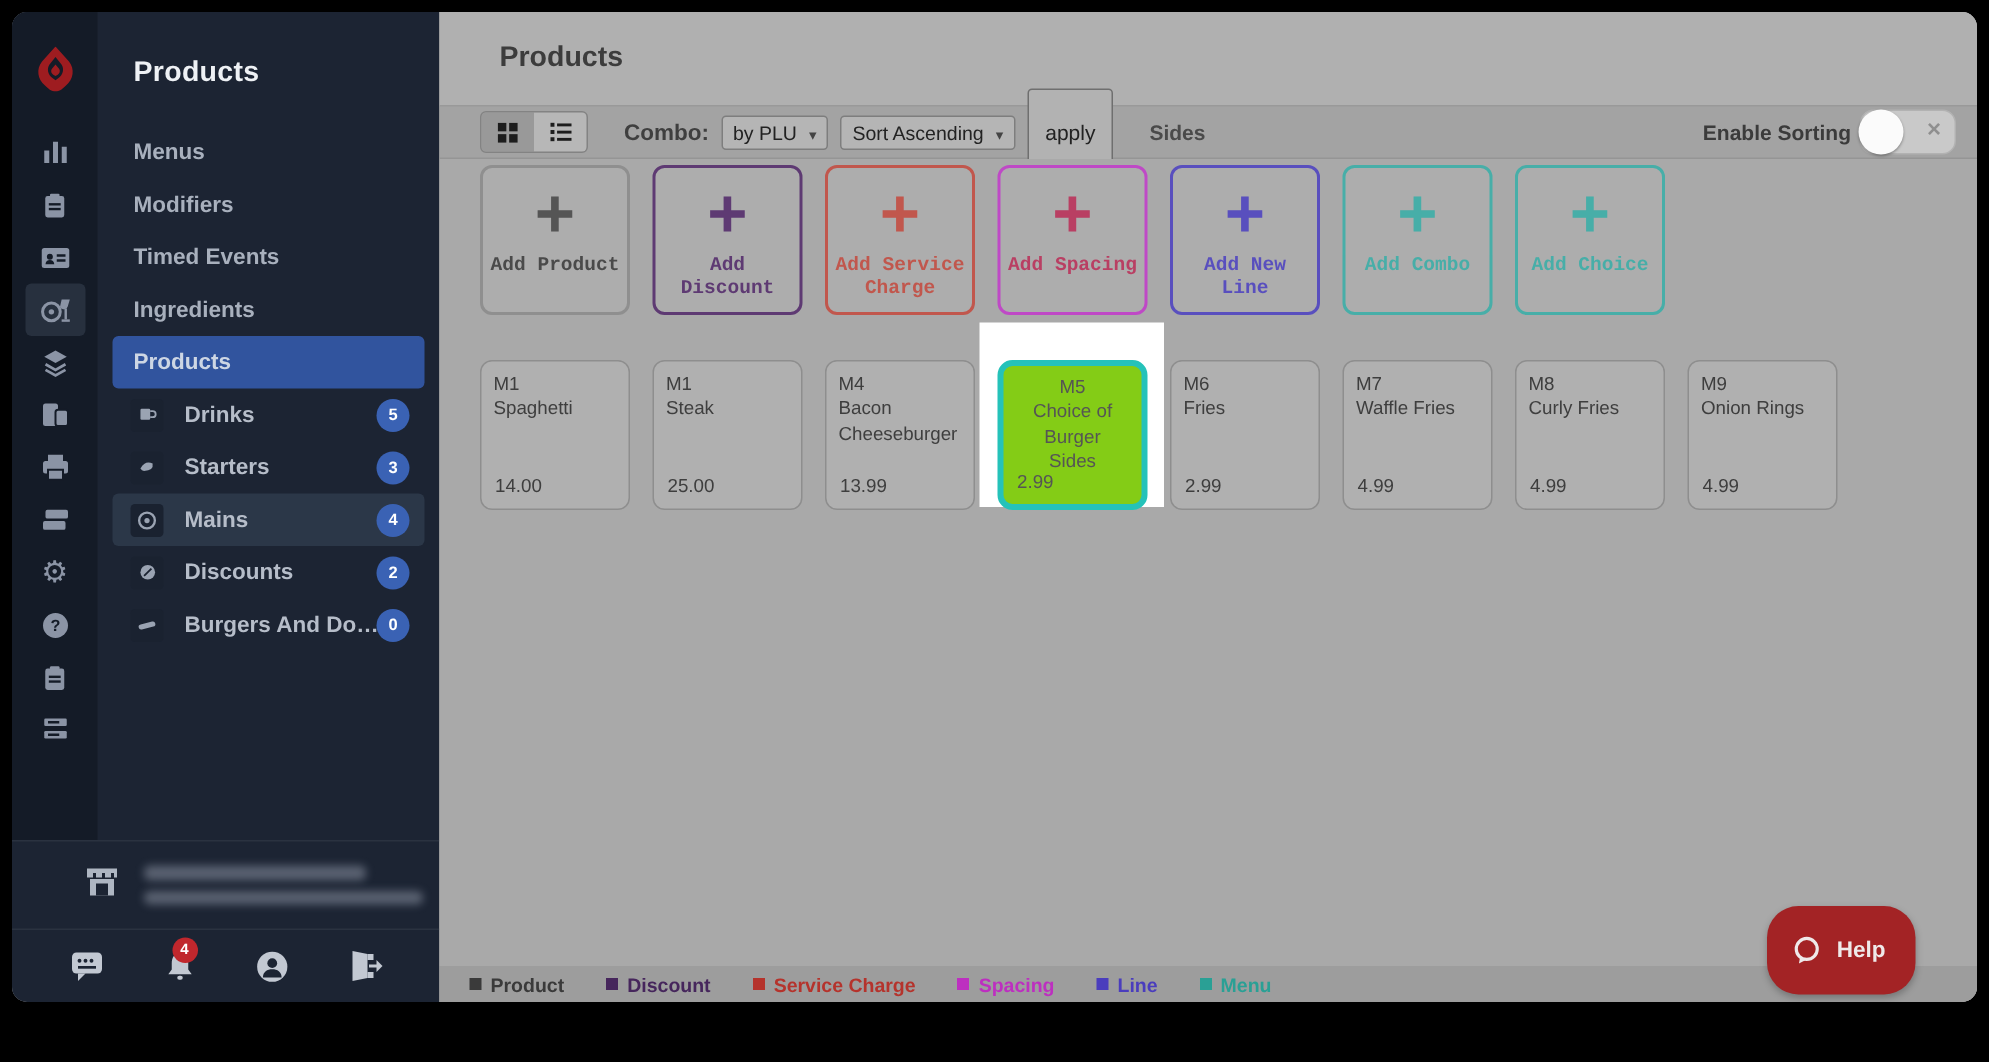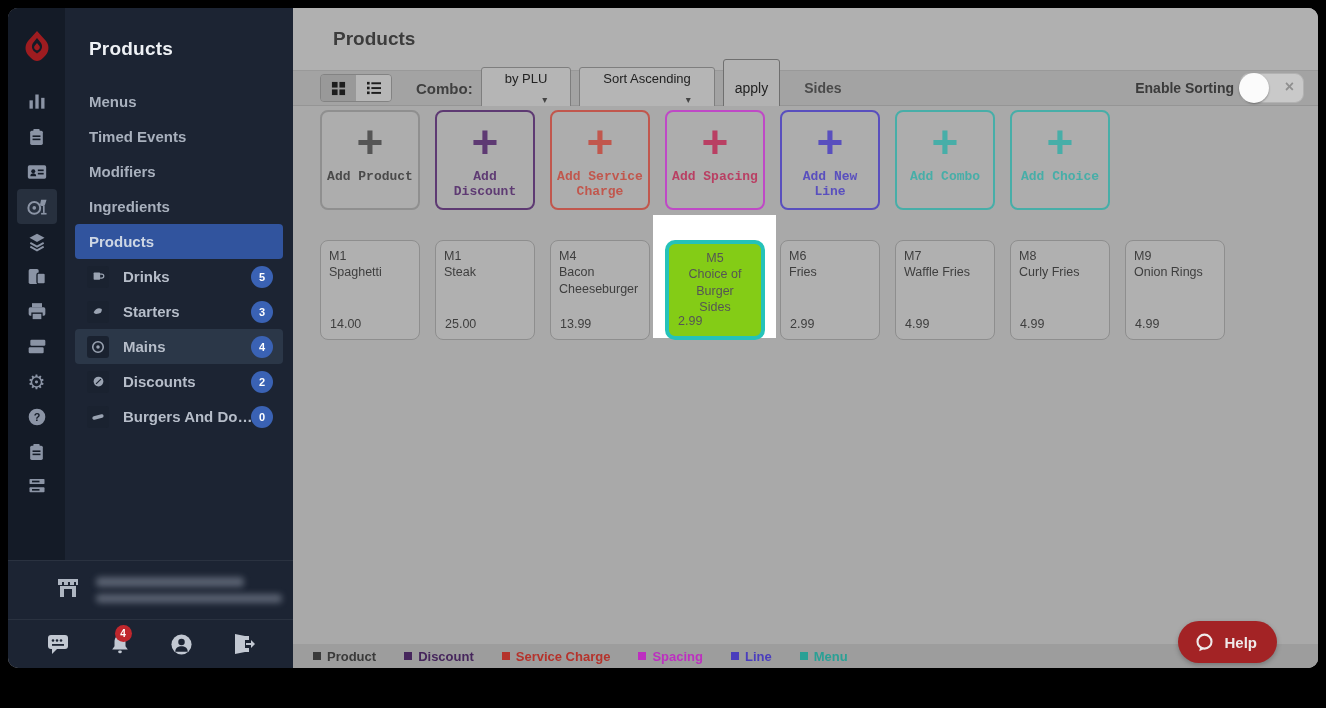--- a/index.html
+++ b/index.html
@@ -38,21 +38,21 @@
 
   
   .main { position:relative; flex:1; display:flex; flex-direction:column; background:#a9a9a9; }
   .main-header { height:62px; background:#b0b0b0; display:flex; align-items:center; padding-left:40px; }
   .main-title { font-size:19px; font-weight:bold; color:#3c3c3c; }
   .toolbar { height:36px; background:#a3a3a3; border-top:1px solid #999; border-bottom:1px solid #959595; display:flex; align-items:center; padding:0 14px 0 27px; }
   .seg { display:flex; border:1px solid #838383; border-radius:4px; overflow:hidden; }
   .seg-btn { width:35px; height:26px; display:flex; align-items:center; justify-content:center; cursor:pointer; background:#b7b7b7; }
   .seg-btn.active { background:#999; }
   .sort-label { margin-left:24px; margin-right:8px; font-size:15px; font-weight:bold; color:#3f3f3f; }
-  .select { display:flex; align-items:flex-end; gap:8px; background:#b5b5b5; border:1px solid #7e7e7e; border-radius:3px; font-size:13px; color:#222; padding:3px 23px; margin-right:8px; cursor:pointer;flex-direction:column; }
+  .select { display:flex; align-items:flex-end; gap:8px; background:#b5b5b5; border:1px solid #7e7e7e; border-radius:3px; font-size:13px; color:#222; padding:3px 7px; margin-right:8px; cursor:pointer; }
   .select .chev { font-size:10px; color:#444; }
   .apply-btn { background:#b2b2b2; border:1px solid #6f6f6f; border-radius:3px; font-size:14px; color:#222; padding:20px 11px; cursor:pointer; }
   .menu-tab { margin-left:24px; font-size:14px; font-weight:bold; color:#4a4a4a; cursor:pointer; }
   .toolbar-right { margin-left:auto; display:flex; align-items:center; }
   .enable-label { font-size:14px; font-weight:bold; color:#3b3b3b; margin-right:6px; }
   .toggle-track { position:relative; width:64px; height:30px; background:#c9c9c9; border:1px solid #b2b2b2; border-radius:9px; cursor:pointer; }
   .toggle-knob { position:absolute; left:-2px; top:-1px; width:30px; height:30px; background:#fbfbfb; border-radius:50%; box-shadow:0 1px 2px rgba(0,0,0,.35); }
   .toggle-x { position:absolute; right:9px; top:4px; font-size:16px; font-weight:bold; color:#8f8f8f; }
 
   .content { position:relative; flex:1; background:#a9a9a9; overflow:hidden; }
@@ -69,21 +69,21 @@
   .prod-price { position:absolute; left:9px; bottom:7px; }
   .prod-tile.highlighted { background:#84cc16; border-width:4px; border-style:solid; border-radius:10px; color:#555; padding:6px 16px; z-index:2;text-align:center; }
   .prod-tile.combo { height:90px; background:#aeaeae; border-width:4px; border-style:solid; border-radius:10px; padding:5px 7px; }
   .prod-tile.combo .prod-price { bottom:5px; }
   .halo { position:absolute; top:109px; left:360px; width:123px; height:123px; background:#fff; z-index:1; }
 
   .legend-bar { height:24px; background:#9d9d9d; display:flex; align-items:center; gap:28px; padding-left:20px; }
   .legend-item { display:flex; align-items:center; gap:6px; font-size:13px; font-weight:600; }
   .legend-sq { width:8px; height:8px; }
 
-  .help-btn { position:absolute; right:41px; bottom:5px; height:42px; border-radius:21px; display:flex; align-items:center; gap:9px; padding:0 20px 0 16px; color:#efe9e9; font-size:15px; font-weight:bold; cursor:pointer; z-index:5; box-shadow:0 2px 5px rgba(0,0,0,.25); }
+  .help-btn { position:absolute; right:41px; bottom:5px; height:59px; border-radius:21px; display:flex; align-items:center; gap:9px; padding:0 20px 0 16px; color:#efe9e9; font-size:15px; font-weight:bold; cursor:pointer; z-index:5; box-shadow:0 2px 5px rgba(0,0,0,.25); }
 </style>
 </head>
 <body>
 
 <div class="canvas">
   <div class="window">
 
     <div class="sidebar">
       <div class="rail">
         <div class="logo-box" style="color: rgb(158, 28, 32);">
@@ -173,22 +173,22 @@
               <rect x="6" y="3" width="9" height="2" fill="#141b27"></rect>
               <rect x="3" y="11" width="18" height="6" rx="1"></rect>
               <rect x="6" y="13" width="9" height="2" fill="#141b27"></rect>
             </svg>
           </div>
       </div>
 
       <div class="panel">
         <div class="panel-title">Products</div>
         <div class="nav-item">Menus</div>
+        <div class="nav-item">Modifiers</div>
         <div class="nav-item">Timed Events</div>
-        <div class="nav-item">Modifiers</div>
         <div class="nav-item">Ingredients</div>
         <div class="nav-item selected" style="background-color: rgb(49, 84, 158);">Products</div>
 
         <div class="sub-item">
           <span class="sub-icon-tile">
               <svg width="13" height="13" viewBox="0 0 16 16">
                 <rect x="2" y="3" width="8" height="9" rx="1" fill="#9aa3b2"></rect>
                 <path d="M10 5 h2 a2.5 2.5 0 0 1 0 5 h-2" fill="none" stroke="#9aa3b2" stroke-width="1.5"></path>
               </svg>
             </span>

